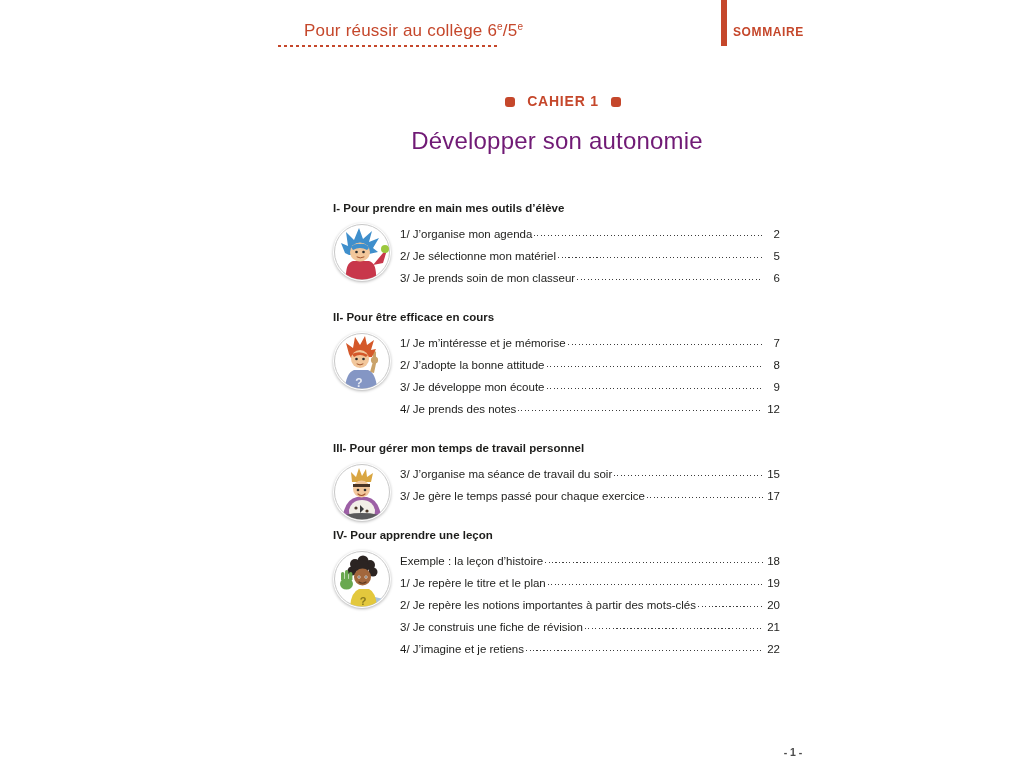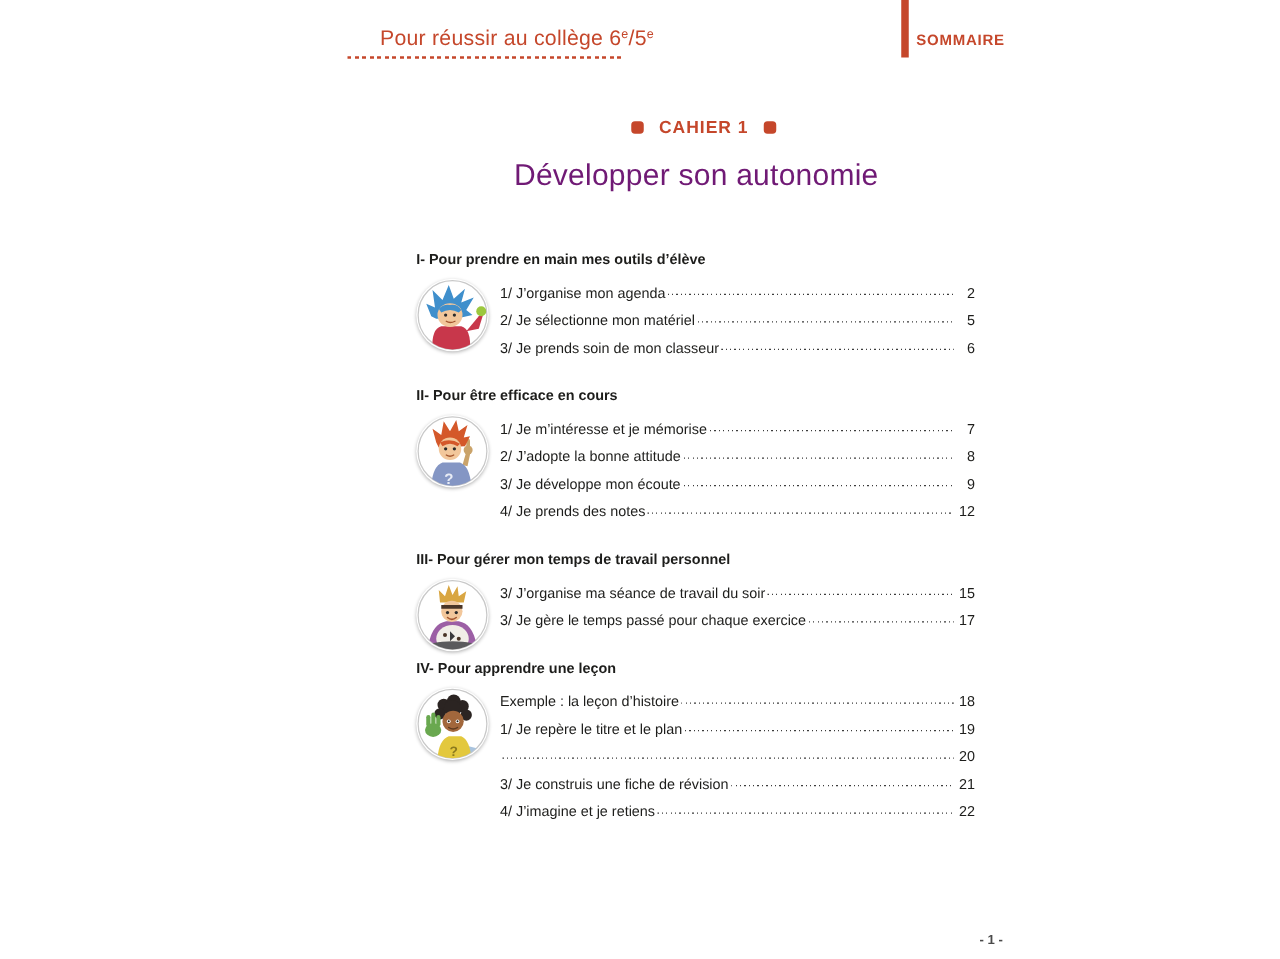--- a/index.html
+++ b/index.html
@@ -250,20 +250,21 @@
     <span class="toc-page">18</span>
   </div>
 
   <div class="toc-row">
     <span class="toc-label">1/ Je repère le titre et le plan</span>
     <span class="leader"></span>
     <span class="toc-page">19</span>
   </div>
 
   <div class="toc-row">
+    <span class="toc-label">2/ Je repère les notions importantes à partir des mots-clés</span>
     <span class="leader"></span>
     <span class="toc-page">20</span>
   </div>
 
   <div class="toc-row">
     <span class="toc-label">3/ Je construis une fiche de révision</span>
     <span class="leader"></span>
     <span class="toc-page">21</span>
   </div>
 

